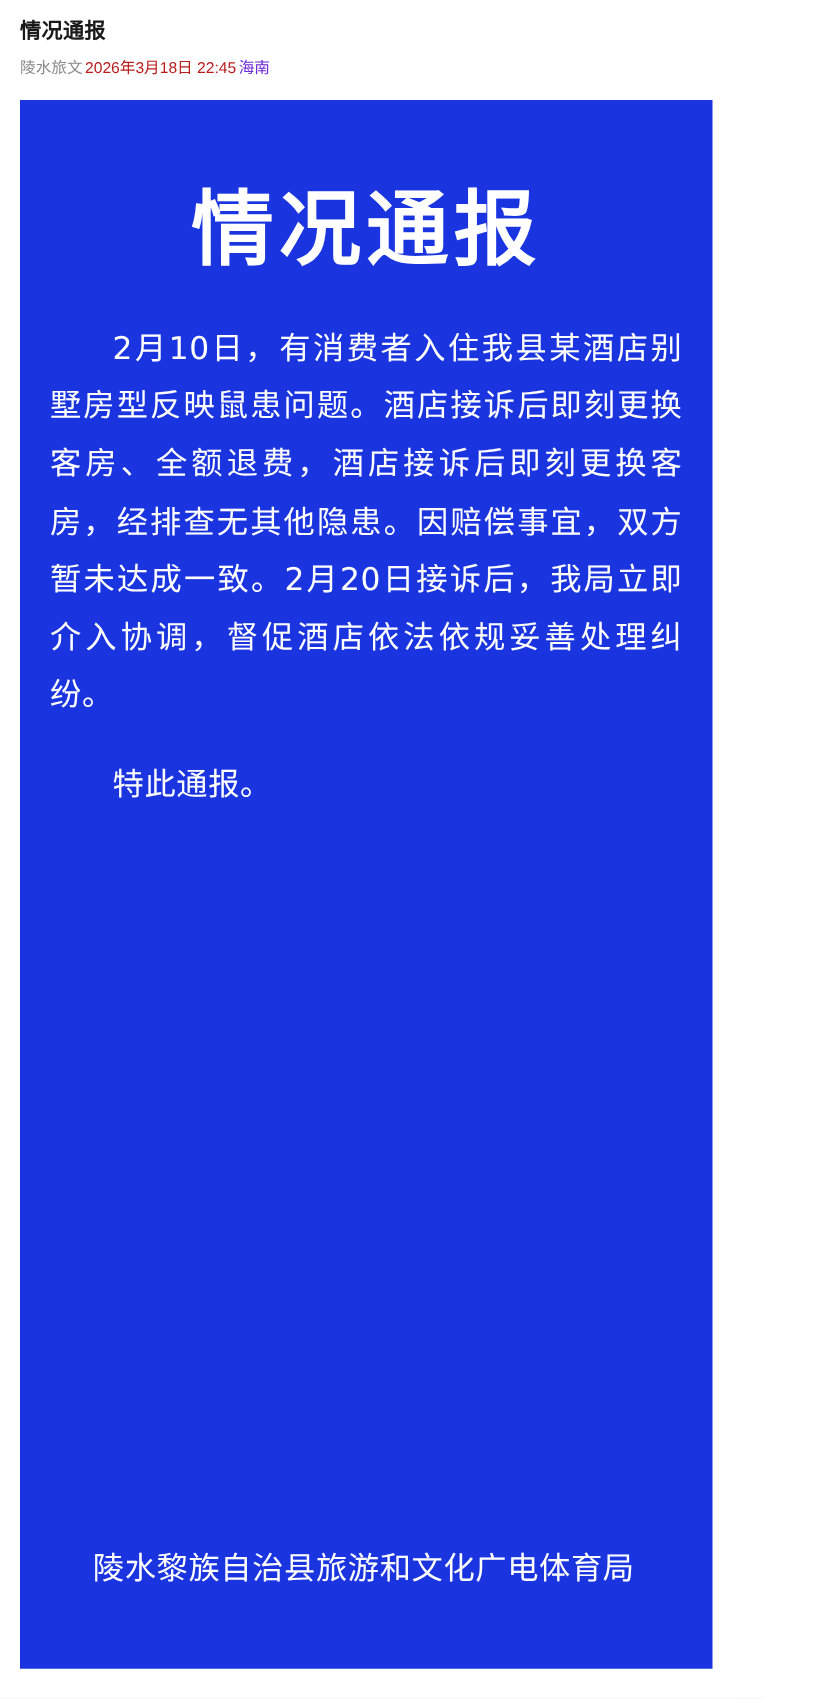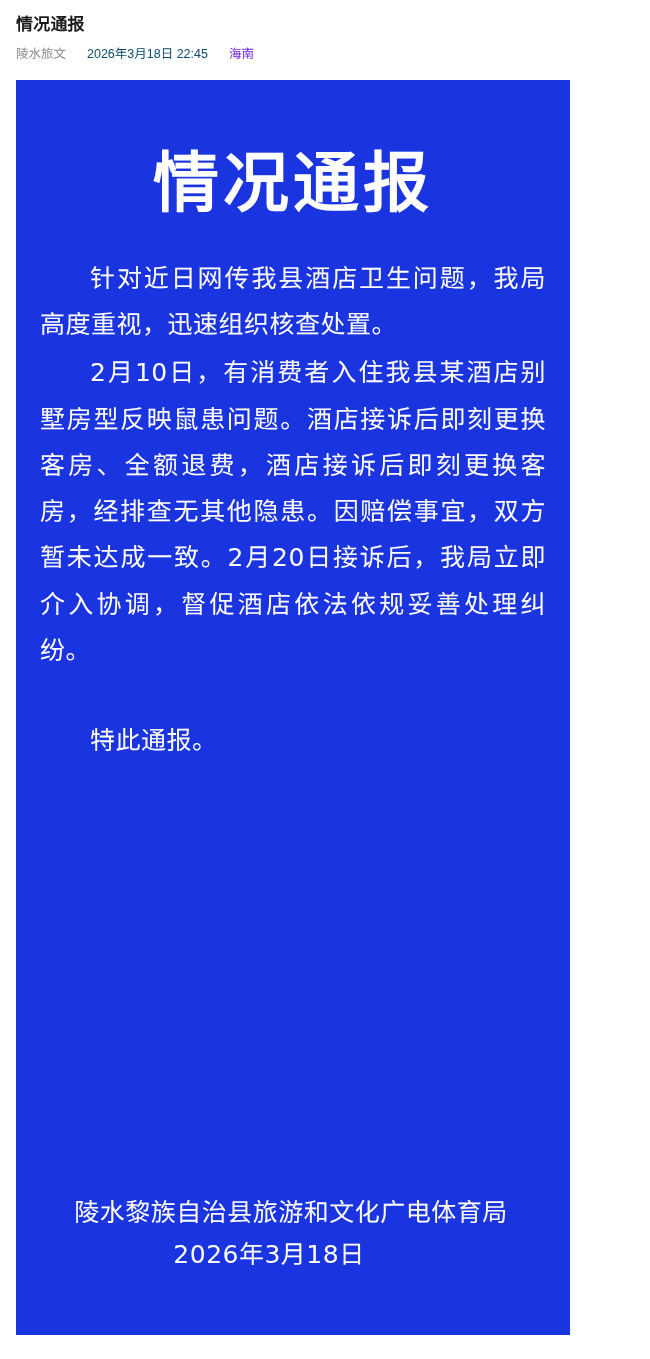--- a/index.html
+++ b/index.html
@@ -32,30 +32,30 @@
     font-size: 17px;
     font-weight: bold;
     color: #1a1a1a;
     line-height: 1.35;
     margin: 0 0 10px 0;
     letter-spacing: 0.2px;
   }
   .meta-row {
     display: flex;
     align-items: center;
-    gap: 21px;
+    gap: 2px;
     font-size: 12.5px;
     color: #8a8a8a;
     line-height: 1.2;
   }
   .meta-source {
     color: #8a8a8a;
   }
   .meta-time {
-    color: #0c4a6e;
+    color: #b91c1c;
   }
   .meta-location {
     color: #6d28d9;
   }
 
   
   .poster {
     margin: 8px 16px 0 16px;
     background: #1a35e0;
     min-height: 1255px;
@@ -84,21 +84,21 @@
     color: #ffffff;
     font-family: "DejaVu Sans", "Liberation Sans", sans-serif;
   }
   .poster-body p {
     margin: 0 0 2px 0;
     text-indent: 2em;
     text-align: justify;
     text-justify: inter-ideograph;
   }
   .poster-body p.closing {
-    margin-top: 44px;
+    margin-top: 25px;
   }
 
   .poster-spacer {
     flex: 1 1 auto;
     min-height: 80px;
   }
 
   .poster-signature {
     text-align: center;
     font-size: 25px;
@@ -127,27 +127,25 @@
       <span class="meta-source">陵水旅文</span>
       <span class="meta-time">2026年3月18日 22:45</span>
       <span class="meta-location">海南</span>
     </div>
   </div>
 
   <div class="poster" style="background: rgb(26, 53, 224); color: rgb(255, 255, 255);">
     <div class="poster-title">情况通报</div>
 
     <div class="poster-body">
-      <p>针对近日网传我县酒店卫生问题，我局高度重视，迅速组织核查处置。</p>
       <p>2月10日，有消费者入住我县某酒店别墅房型反映鼠患问题。酒店接诉后即刻更换客房、全额退费，酒店接诉后即刻更换客房，经排查无其他隐患。因赔偿事宜，双方暂未达成一致。2月20日接诉后，我局立即介入协调，督促酒店依法依规妥善处理纠纷。</p>
       <p class="closing">特此通报。</p>
     </div>
 
     <div class="poster-spacer"></div>
 
     <div class="poster-signature">
       <div class="sig-org">陵水黎族自治县旅游和文化广电体育局</div>
-      <div class="sig-date">2026年3月18日</div>
     </div>
     <div class="poster-bottom-pad"></div>
   </div>
 
 </div>
 
 </body></html>

